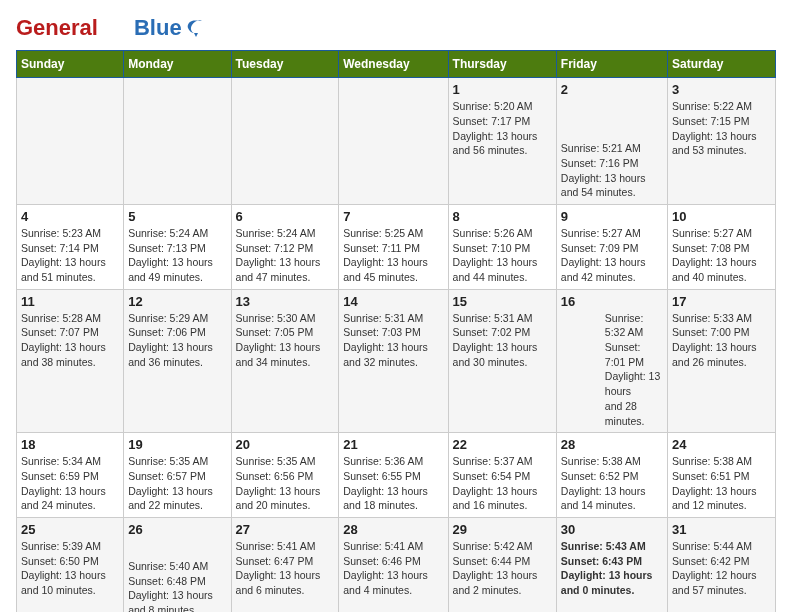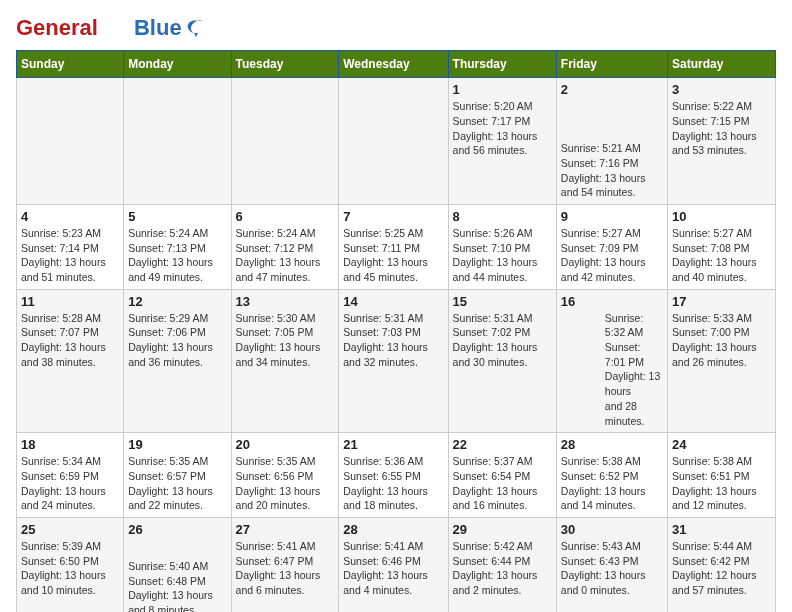--- a/index.html
+++ b/index.html
@@ -327,21 +327,21 @@
         </td>
         <td>
           <span class="day-num">29</span>
           <div class="day-info" style="white-space: pre-line;">Sunrise: 5:42 AM
 Sunset: 6:44 PM
 Daylight: 13 hours
 and 2 minutes.</div>
         </td>
         <td>
           <span class="day-num">30</span>
-          <div class="day-info" style="white-space: pre-line;">Sunrise: 5:43 AM
+          <div class="day-info" style="white-space: pre-line; font-weight: bold;">Sunrise: 5:43 AM
 Sunset: 6:43 PM
 Daylight: 13 hours
 and 0 minutes.</div>
         </td>
         <td>
           <span class="day-num">31</span>
           <div class="day-info" style="white-space: pre-line;">Sunrise: 5:44 AM
 Sunset: 6:42 PM
 Daylight: 12 hours
 and 57 minutes.</div>

